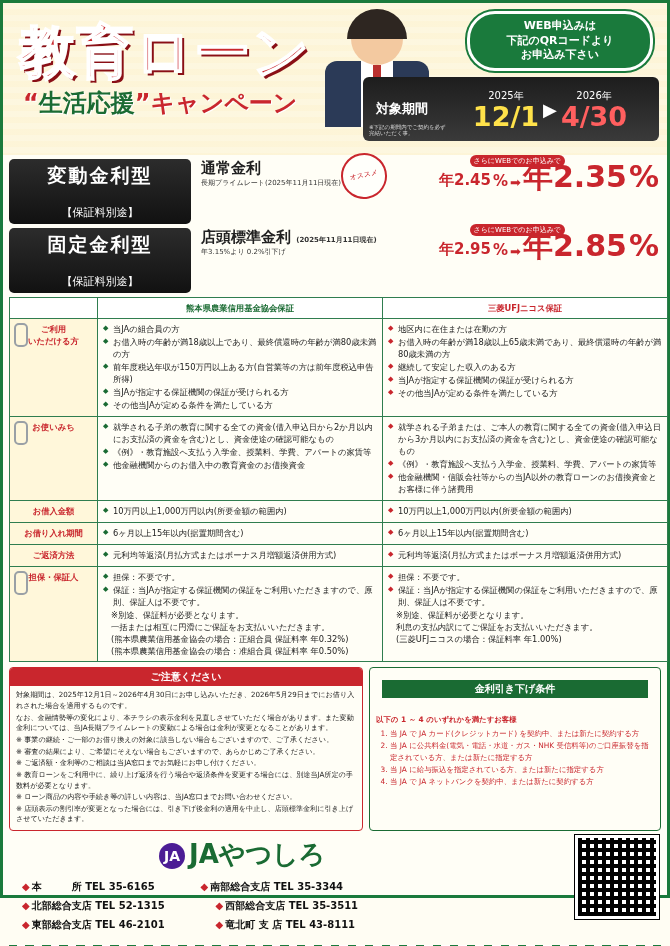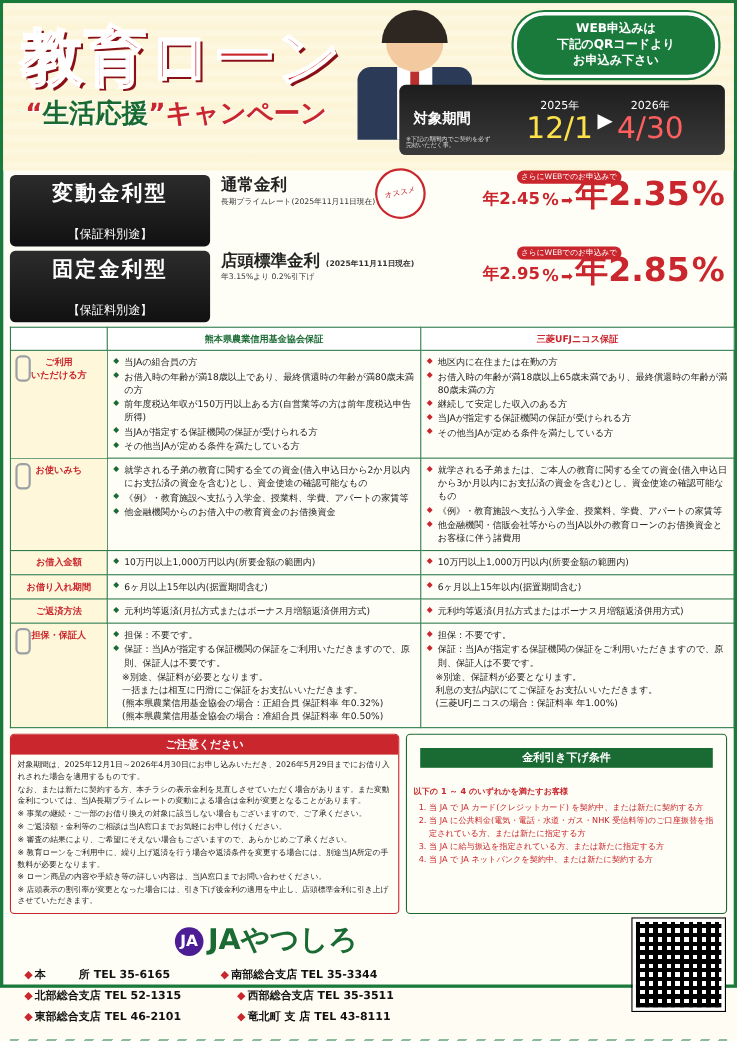--- a/index.html
+++ b/index.html
@@ -45,21 +45,21 @@
   .period-bar{
     position:absolute;right:8px;top:74px;width:296px;height:64px;
     background:linear-gradient(180deg,#1d1d1d,#3a3a3a);
     border-radius:6px;color:#fff;display:flex;align-items:center;
   }
   .period-tag{width:78px;text-align:center;font-size:13px;font-weight:bold;line-height:1.2;}
   .period-note{position:absolute;left:6px;bottom:4px;font-size:5.5px;color:#ddd;width:78px;line-height:1.2;}
   .period-dates{flex:1;display:flex;align-items:center;justify-content:center;gap:4px;}
   .pd{display:flex;flex-direction:column;align-items:center;}
   .pd .yr{font-size:10px;}
-  .pd .dt{font-size:27px;font-weight:normal;color:#ffe24a;line-height:1;}
+  .pd .dt{font-size:27px;font-weight:bold;color:#ffe24a;line-height:1;}
   .pd.red .dt{color:#ff5f5f;}
   .arrow{font-size:18px;color:#fff;}
   
   .rates{margin:4px 6px 0 6px;}
   .rate-row{display:flex;align-items:stretch;margin-bottom:4px;}
   .rate-left{
     width:182px;background:linear-gradient(180deg,#2c2c2c,#111);color:#fff;
     border-radius:5px;display:flex;flex-direction:column;align-items:center;justify-content:center;
     padding:4px 0;
   }
@@ -338,24 +338,24 @@
       </td>
     </tr>
   </tbody>
     </table>
 
   <div class="bottom">
     <div class="notice">
       <h4>ご注意ください</h4>
       <div class="body">
         <p>対象期間は、2025年12月1日～2026年4月30日にお申し込みいただき、2026年5月29日までにお借り入れされた場合を適用するものです。</p>
-        <p>なお、または新たに契約する方、本チラシの表示金利を見直しさせていただく場合があります。また変動金利については、当JA長期プライムレートの変動による場合は金利が変更となることがあります。</p>
+        <p>なお、金融情勢等の変化により、本チラシの表示金利を見直しさせていただく場合があります。また変動金利については、当JA長期プライムレートの変動による場合は金利が変更となることがあります。</p>
         <p>※ 事業の継続・ご一部のお借り換えの対象に該当しない場合もございますので、ご了承ください。</p>
+        <p>※ 審査の結果により、ご希望にそえない場合もございますので、あらかじめご了承ください。</p>
         <p>※ ご返済額・金利等のご相談は当JA窓口までお気軽にお申し付けください。</p>
-        <p>※ 審査の結果により、ご希望にそえない場合もございますので、あらかじめご了承ください。</p>
         <p>※ 教育ローンをご利用中に、繰り上げ返済を行う場合や返済条件を変更する場合には、別途当JA所定の手数料が必要となります。</p>
         <p>※ ローン商品の内容や手続き等の詳しい内容は、当JA窓口までお問い合わせください。</p>
         <p>※ 店頭表示の割引率が変更となった場合には、引き下げ後金利の適用を中止し、店頭標準金利に引き上げさせていただきます。</p>
       </div>
     </div>
 
     <div class="cond">
       <h4>金利引き下げ条件</h4>
       <div class="body">
         <div class="lead">以下の 1 ～ 4 のいずれかを満たすお客様</div>

